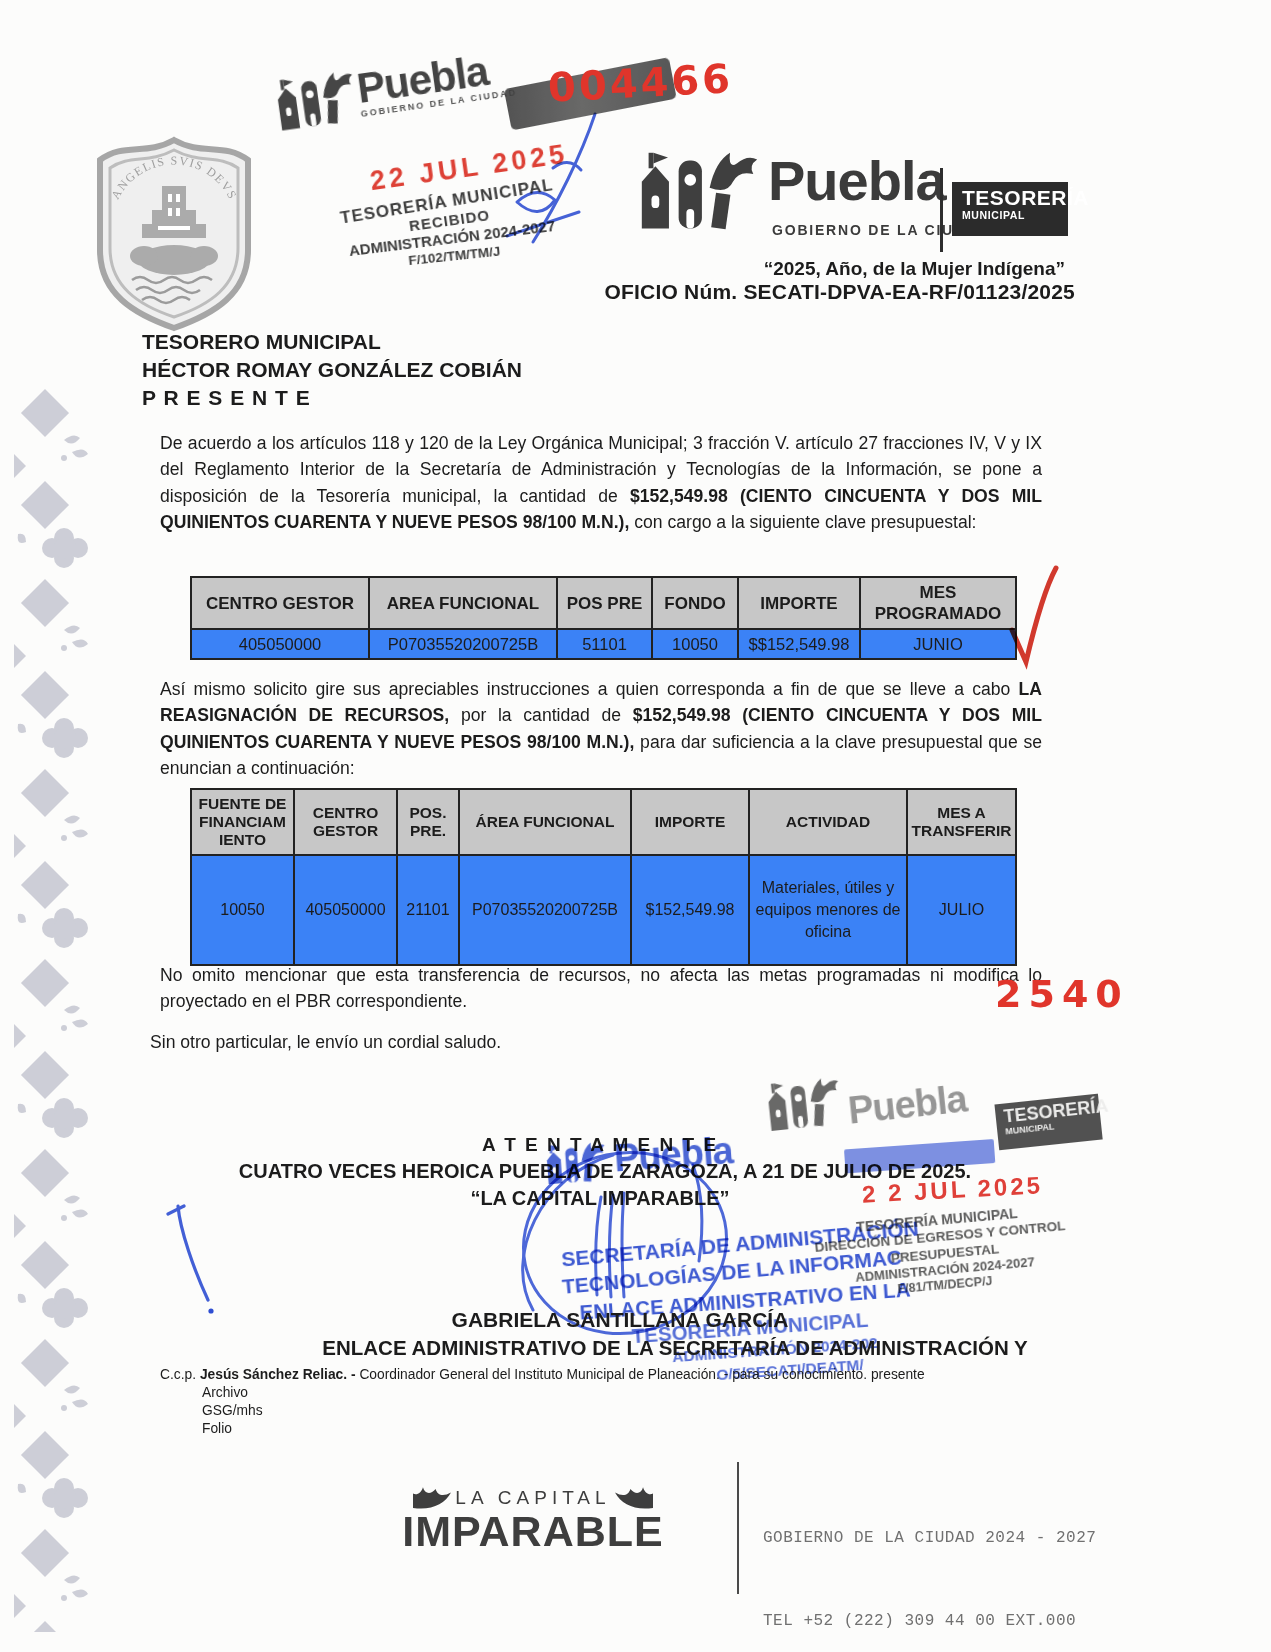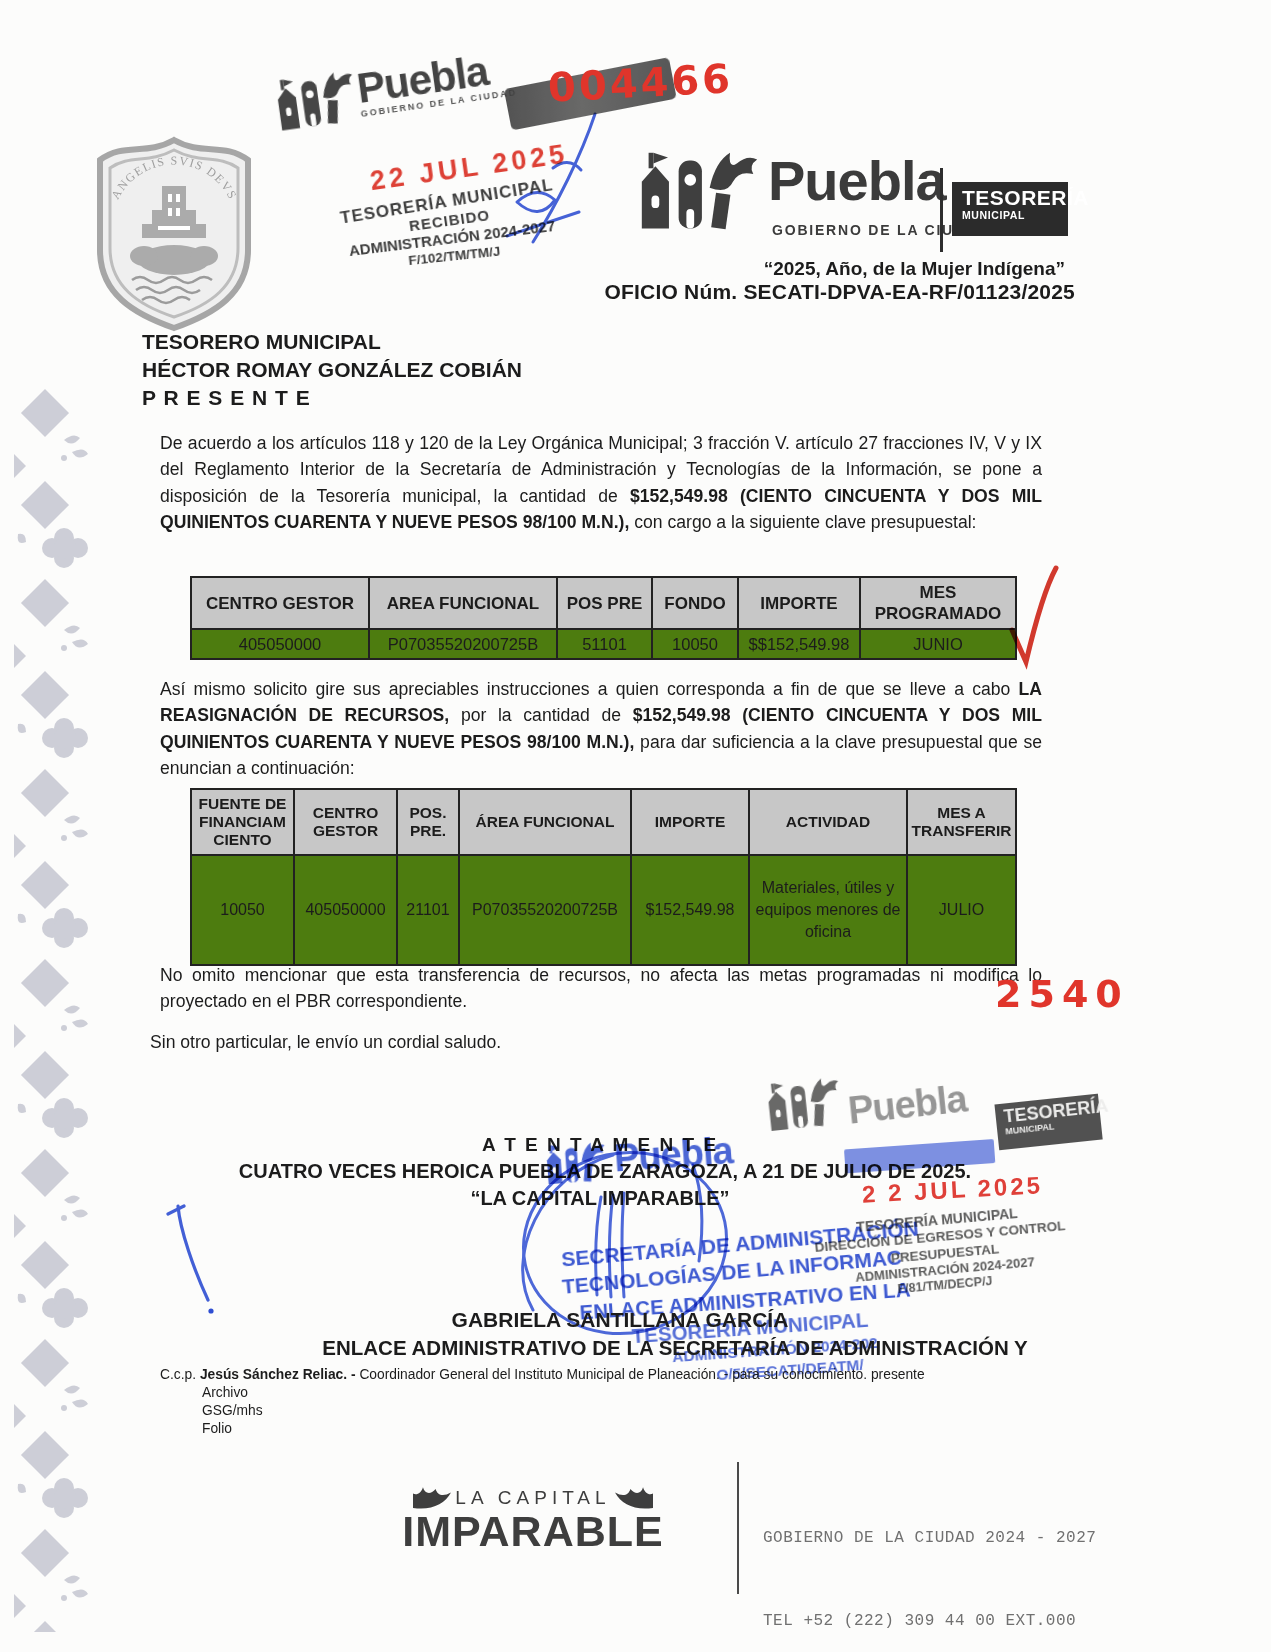--- a/index.html
+++ b/index.html
@@ -41,21 +41,21 @@
   .addr .sal{letter-spacing:1px;}
 
   
   .para{left:160px;width:882px;font-size:17.6px;line-height:26.4px;text-align:justify;}
   .p1{top:430px;}
   .p2{top:676px;}
   .p3{top:962px;}
   .closing{left:150px;top:1032px;font-size:17.6px;}
 
   
-  table.doc{border-collapse:collapse;table-layout:fixed;background:#4d7c0f;}
+  table.doc{border-collapse:collapse;table-layout:fixed;background:#3b82f6;}
   table.doc th,table.doc td{border:2px solid #222;text-align:center;vertical-align:middle;padding:1px 3px;overflow:hidden;}
   table.doc th{background:#c7c7c7;font-weight:bold;}
   .t1{left:190px;top:576px;width:825px;}
   .t1 th{font-size:17px;height:48px;line-height:21px;}
   .t1 td{font-size:16.5px;height:26px;}
   .t2{left:190px;top:788px;width:825px;}
   .t2 th{font-size:15.5px;height:62px;line-height:18px;}
   .t2 td{font-size:16px;height:106px;line-height:22px;}
 
   
@@ -272,21 +272,21 @@
         <col style="width:103px">
         <col style="width:103px">
         <col style="width:62px">
         <col style="width:172px">
         <col style="width:118px">
         <col style="width:158px">
         <col style="width:109px">
       </colgroup>
     <tbody>
         <tr>
-      <th>FUENTE DE FINANCIAM CIENTO</th>
+      <th>FUENTE DE FINANCIAM IENTO</th>
       <th>CENTRO GESTOR</th>
       <th>POS. PRE.</th>
       <th>ÁREA FUNCIONAL</th>
       <th>IMPORTE</th>
       <th>ACTIVIDAD</th>
       <th>MES A TRANSFERIR</th>
     </tr>
     <tr>
       <td>10050</td>
       <td>405050000</td>

